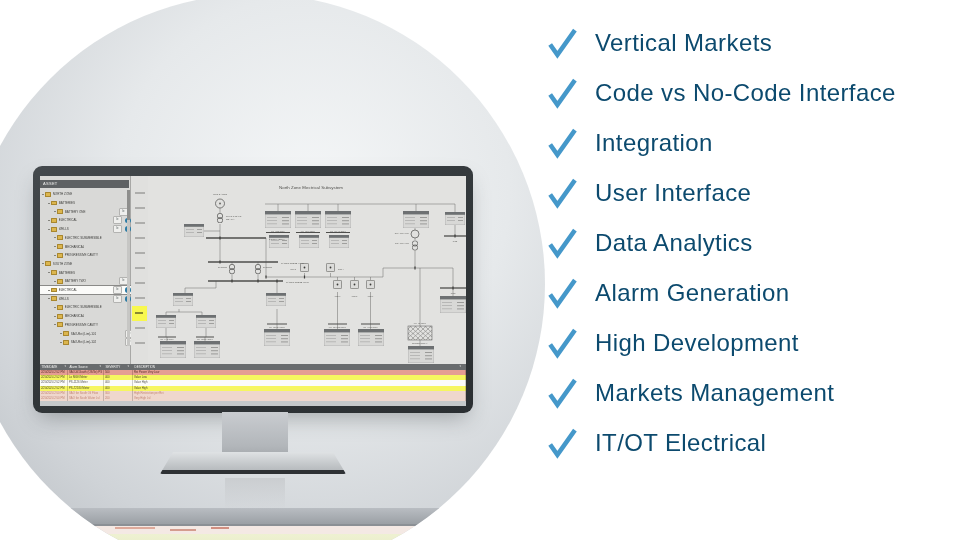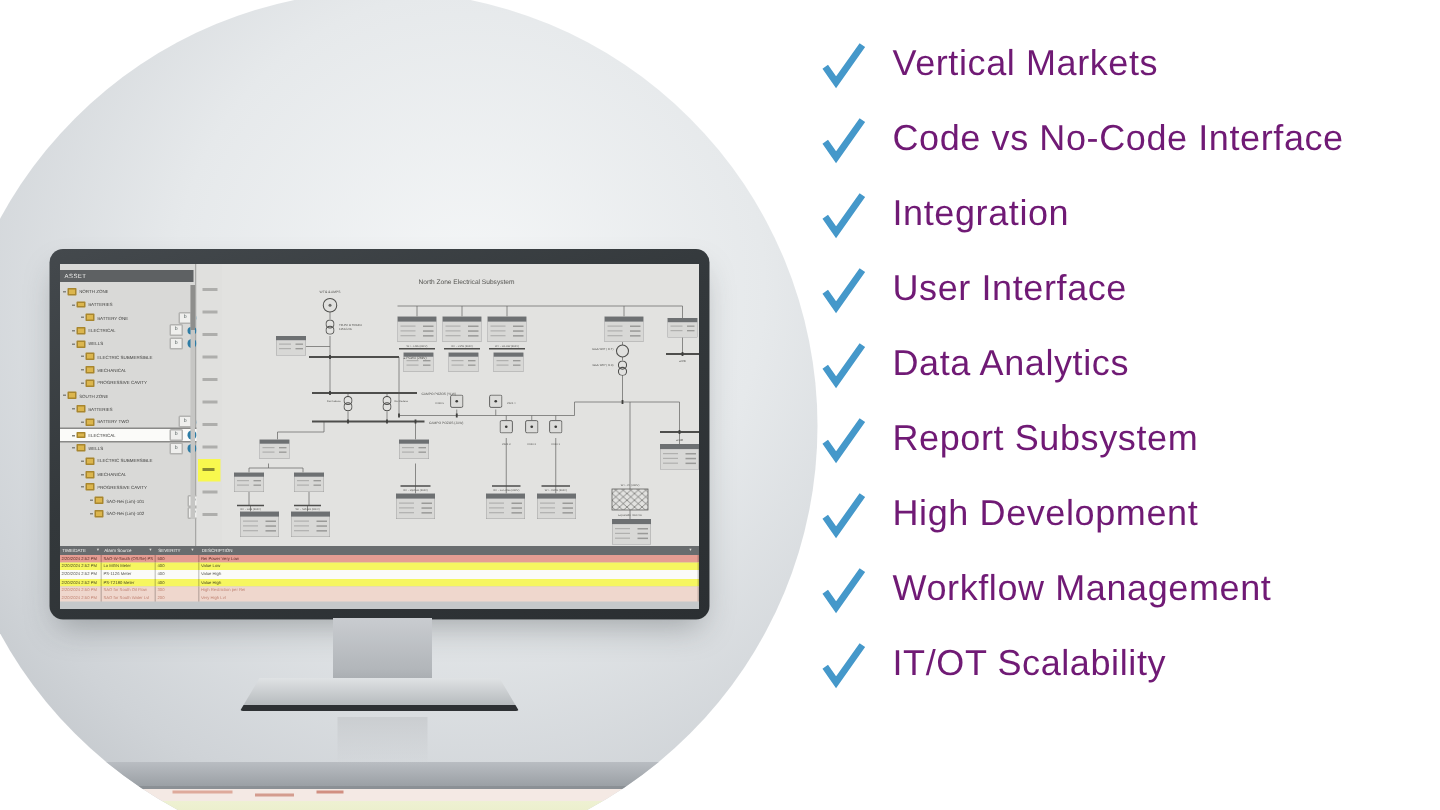--- a/index.html
+++ b/index.html
@@ -62,21 +62,21 @@
   .stand-base{position:absolute;left:160px;top:452px;width:186px;height:22px;border-radius:2px;
     background:linear-gradient(180deg,#dfe2e4,#b7bbbe);border-bottom:4px solid #2e3134;box-sizing:border-box;
     -webkit-clip-path:polygon(7% 0,93% 0,100% 100%,0 100%);clip-path:polygon(7% 0,93% 0,100% 100%,0 100%);}
   .stand-reflection{position:absolute;left:225px;top:478px;width:60px;height:32px;
     background:linear-gradient(180deg,rgba(201,204,207,.9),rgba(201,204,207,0));}
 
   
   .checklist{position:absolute;left:545px;top:18px;width:410px;list-style:none;margin:0;padding:0;}
   .check-item{height:50px;display:flex;align-items:center;gap:17px;}
   .check-item svg{flex:none;}
-  .check-label{font-size:24px;letter-spacing:.4px;color:#701a75;white-space:nowrap;}
+  .check-label{font-size:24px;letter-spacing:.4px;color:#0c4a6e;white-space:nowrap;}
 </style>
 </head>
 <body>
 
 <div id="stage">
 
   <div class="backdrop-circle">
     <div class="desk-band"></div>
     <div class="strip-pink">
       <div class="pink-mark" style="left:150px;top:1px;width:40px;"></div>
@@ -440,35 +440,35 @@
       <li class="check-item">
         <svg width="33" height="33" viewBox="0 0 32 32">
           <path d="M5 17 L12 27 L29 3" fill="none" stroke="#4598ca" stroke-width="4.4" stroke-linecap="butt" stroke-linejoin="miter"></path>
         </svg>
         <span class="check-label">Data Analytics</span>
       </li>
       <li class="check-item">
         <svg width="33" height="33" viewBox="0 0 32 32">
           <path d="M5 17 L12 27 L29 3" fill="none" stroke="#4598ca" stroke-width="4.4" stroke-linecap="butt" stroke-linejoin="miter"></path>
         </svg>
-        <span class="check-label">Report Subsystem</span>
+        <span class="check-label">Alarm Generation</span>
       </li>
       <li class="check-item">
         <svg width="33" height="33" viewBox="0 0 32 32">
           <path d="M5 17 L12 27 L29 3" fill="none" stroke="#4598ca" stroke-width="4.4" stroke-linecap="butt" stroke-linejoin="miter"></path>
         </svg>
         <span class="check-label">High Development</span>
       </li>
       <li class="check-item">
         <svg width="33" height="33" viewBox="0 0 32 32">
           <path d="M5 17 L12 27 L29 3" fill="none" stroke="#4598ca" stroke-width="4.4" stroke-linecap="butt" stroke-linejoin="miter"></path>
         </svg>
-        <span class="check-label">Workflow Management</span>
-      </li>
-      <li class="check-item">
-        <svg width="33" height="33" viewBox="0 0 32 32">
-          <path d="M5 17 L12 27 L29 3" fill="none" stroke="#4598ca" stroke-width="4.4" stroke-linecap="butt" stroke-linejoin="miter"></path>
-        </svg>
-        <span class="check-label">IT/OT Scalability</span>
+        <span class="check-label">Markets Management</span>
+      </li>
+      <li class="check-item">
+        <svg width="33" height="33" viewBox="0 0 32 32">
+          <path d="M5 17 L12 27 L29 3" fill="none" stroke="#4598ca" stroke-width="4.4" stroke-linecap="butt" stroke-linejoin="miter"></path>
+        </svg>
+        <span class="check-label">IT/OT Electrical</span>
       </li>
     </ul>
 
 </div>
 
 </body></html>

